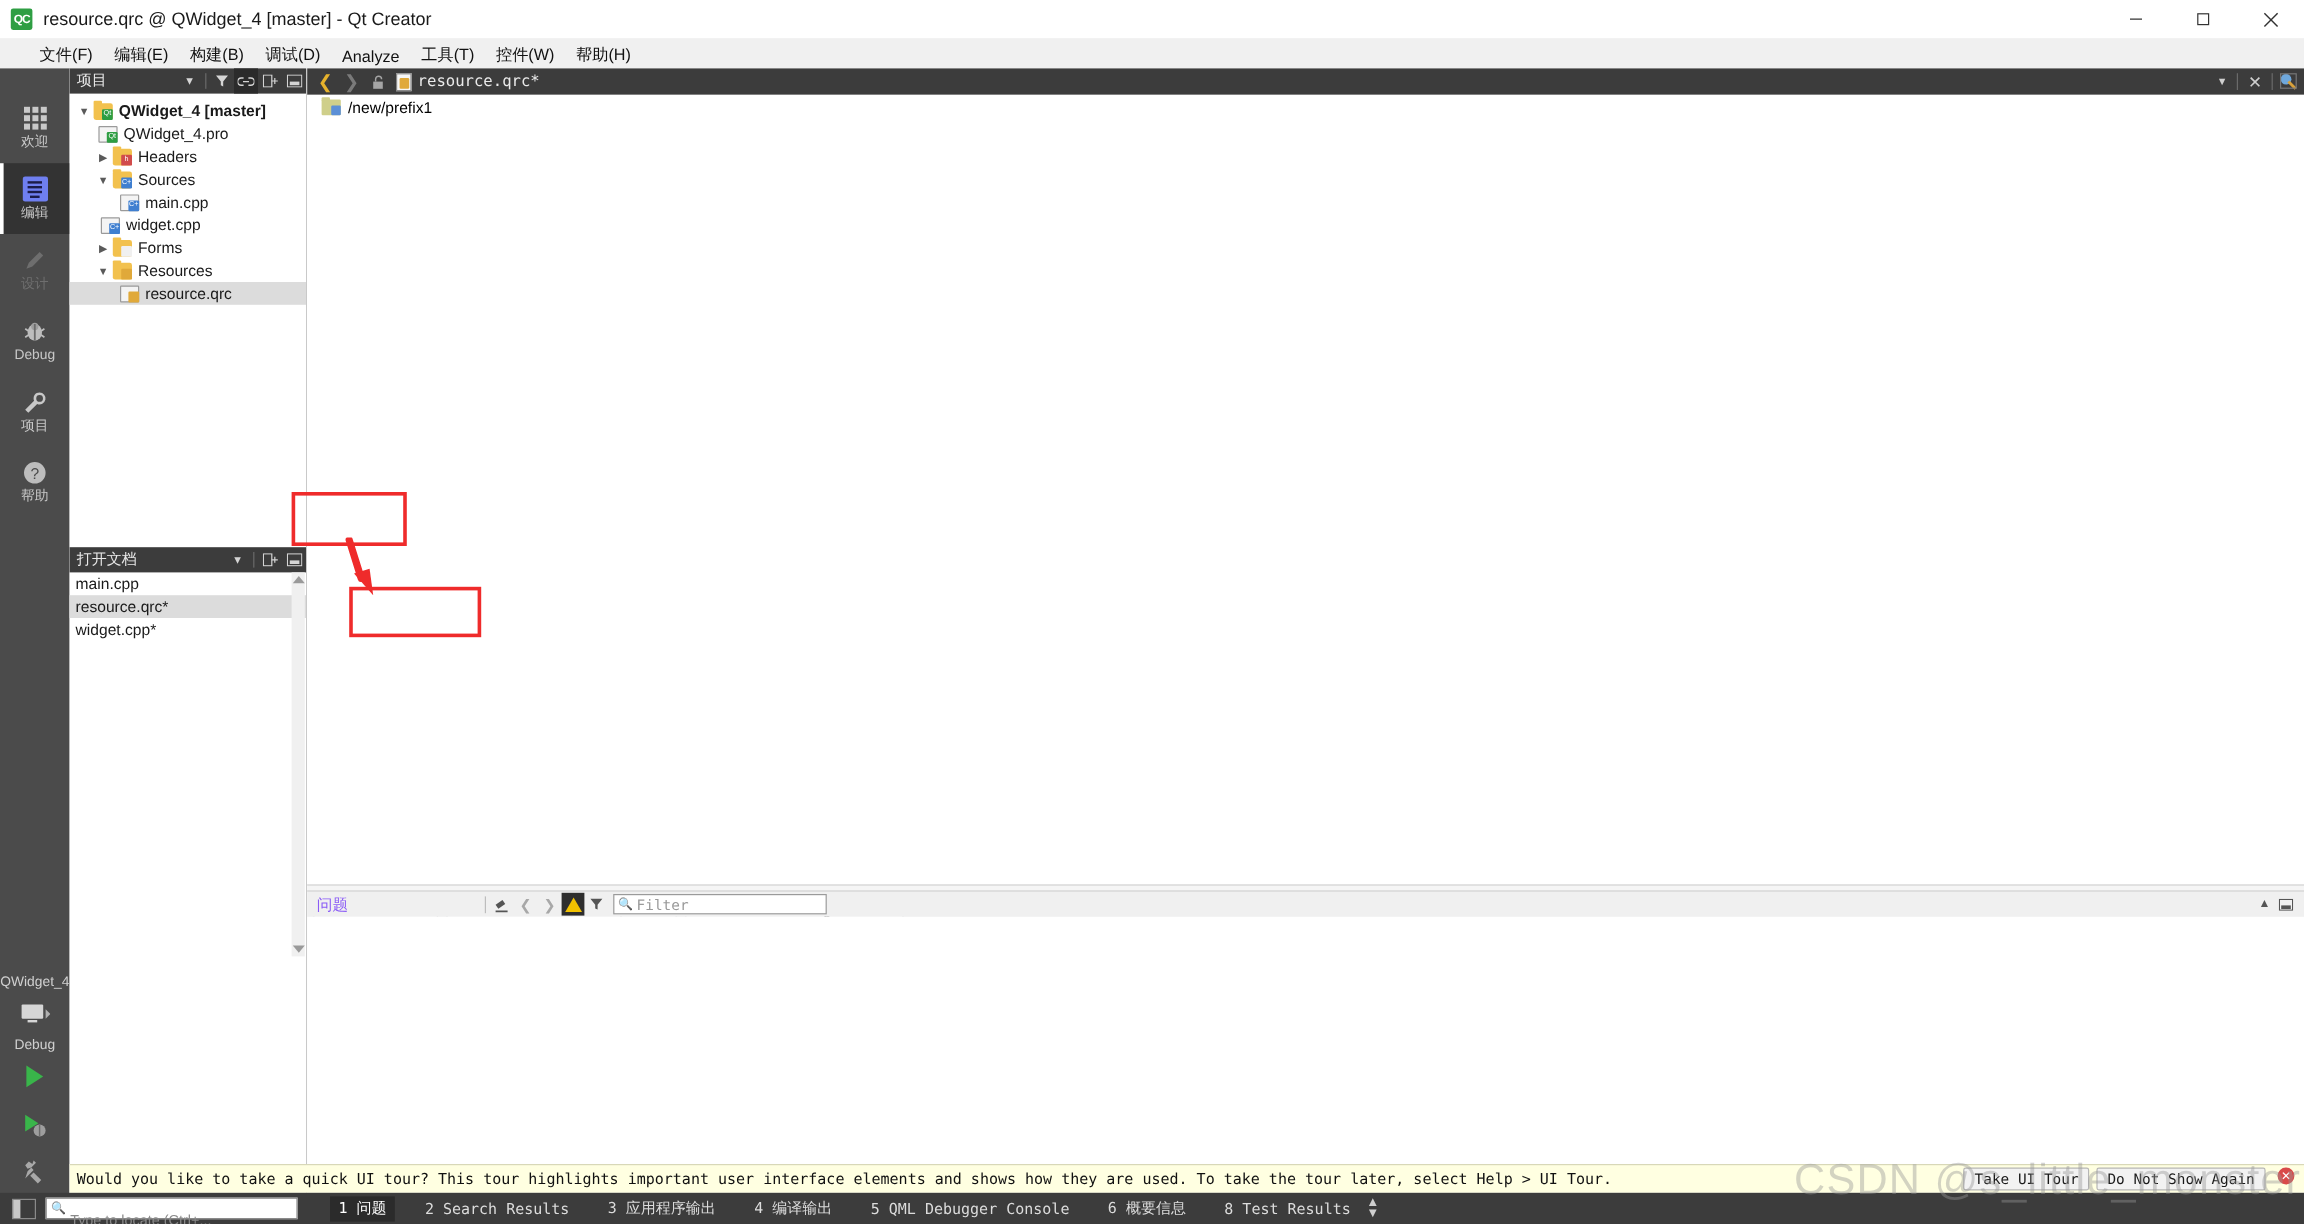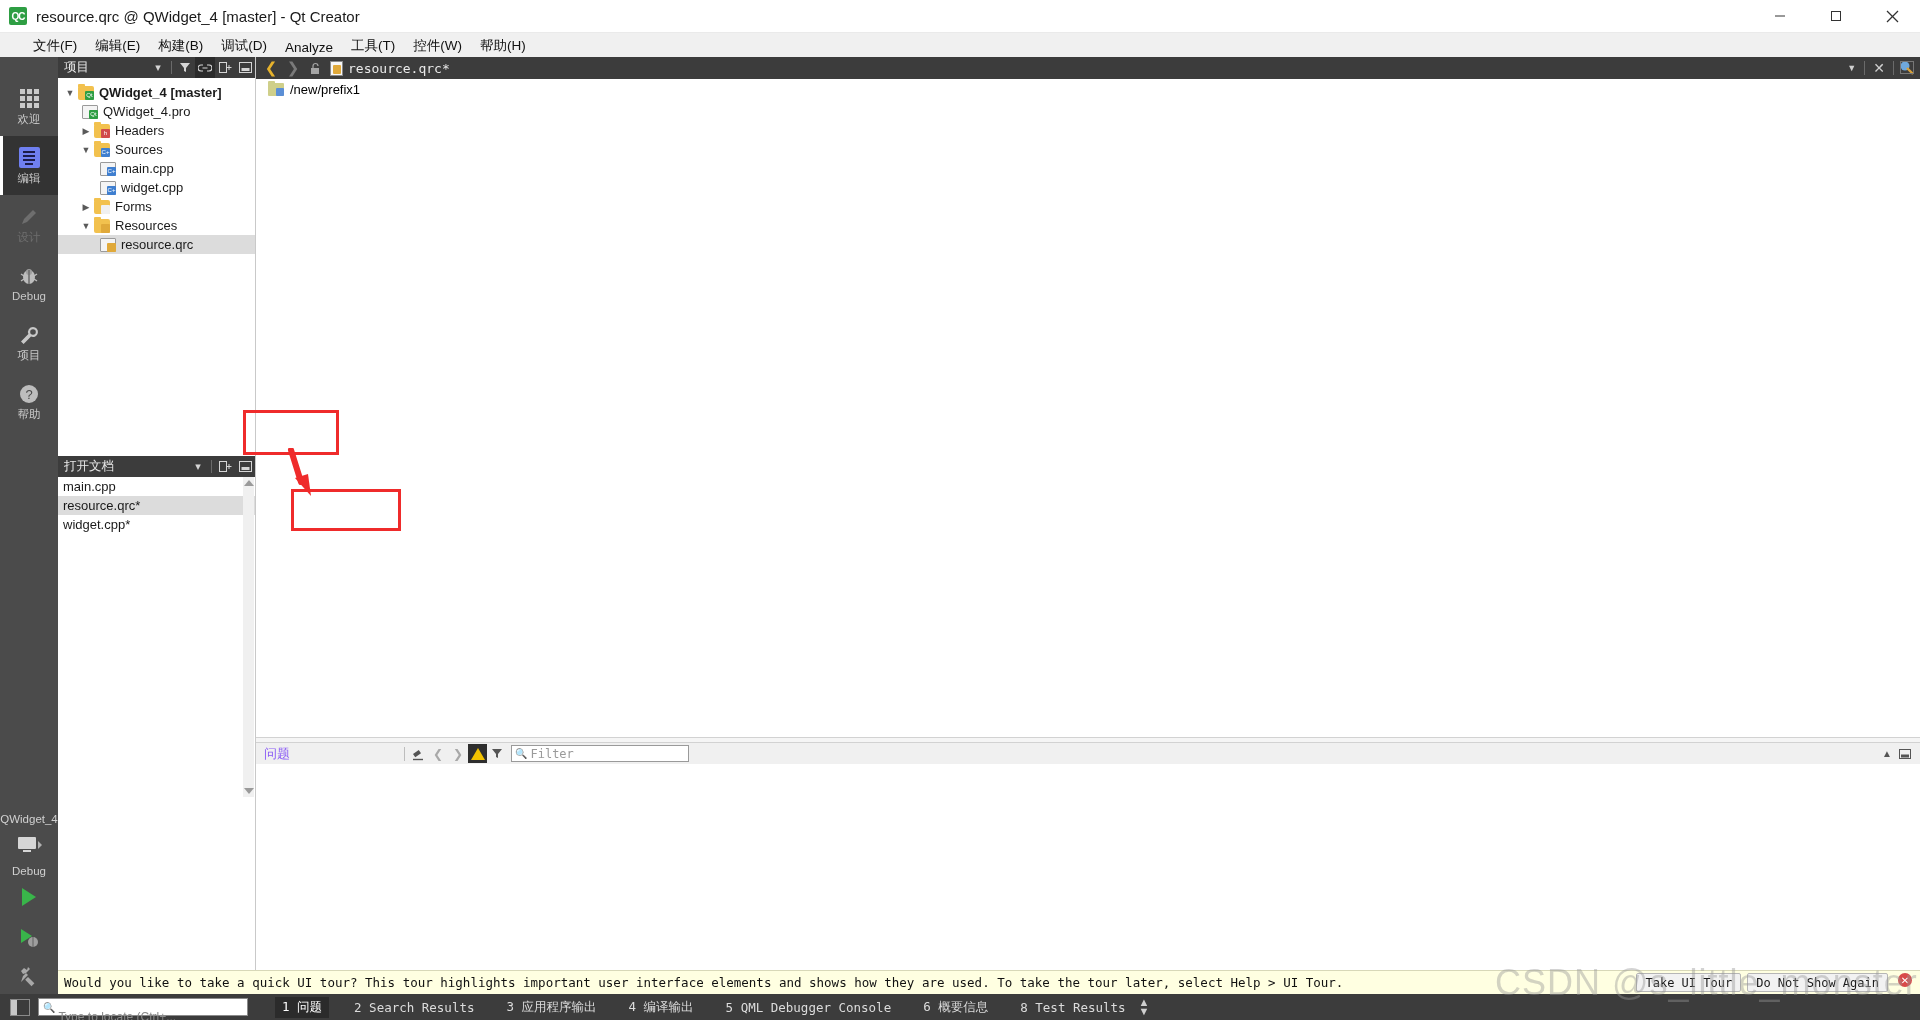--- a/index.html
+++ b/index.html
@@ -517,21 +517,21 @@
         <div class="lbl">Sources</div>
       </div>
 
       <div class="tr" style="padding-left:42px">
         <div class="ficon doc">
             <span class="badge" style="background:#3f7fd0">C+</span>
           </div>
         <div class="lbl">main.cpp</div>
       </div>
 
-      <div class="tr" style="padding-left:42px">
+      <div class="tr" style="padding-left:26px">
         <div class="ficon doc">
             <span class="badge" style="background:#3f7fd0">C+</span>
           </div>
         <div class="lbl">widget.cpp</div>
       </div>
 
       <div class="tr" style="padding-left:20px">
         <div class="tw">▶</div>
         <div class="ficon folder">
             <span class="badge" style="background:#f0f0f0"></span>

